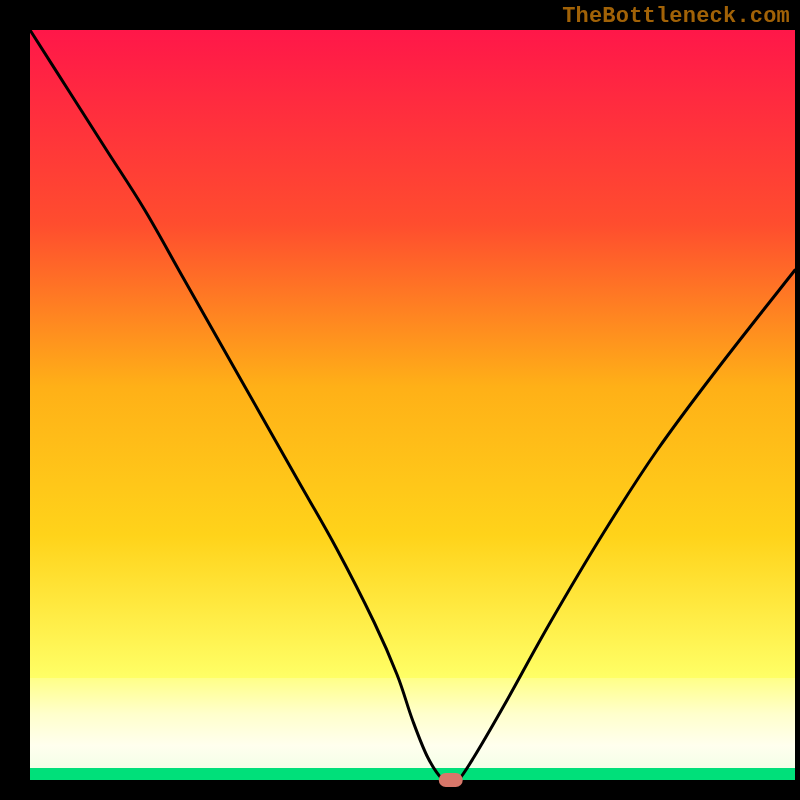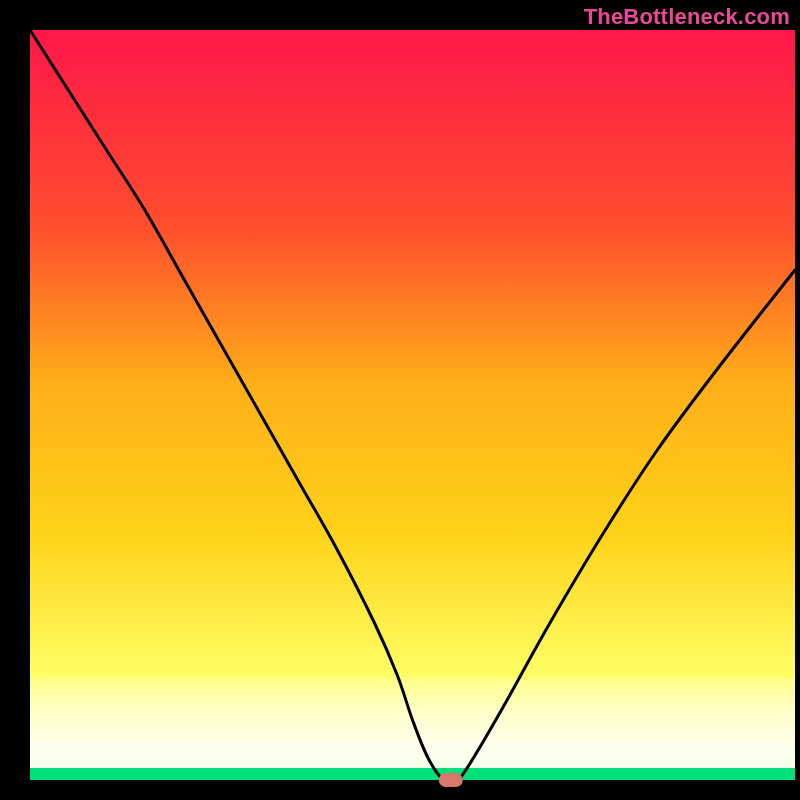--- a/index.html
+++ b/index.html
@@ -12,24 +12,24 @@
   }
   .container {
     position: relative;
     width: 800px;
     height: 800px;
   }
   .watermark {
     position: absolute;
     top: 4px;
     right: 10px;
-    font-family: Liberation Sans, sans-serif;
+    font-family: Liberation Mono, monospace;
     font-size: 22px;
     font-weight: 600;
-    color: #ec4899;
+    color: #a16207;
     letter-spacing: 0.2px;
     z-index: 10;
   }
   svg {
     display: block;
   }
 </style>
 </head>
 <body>
 

